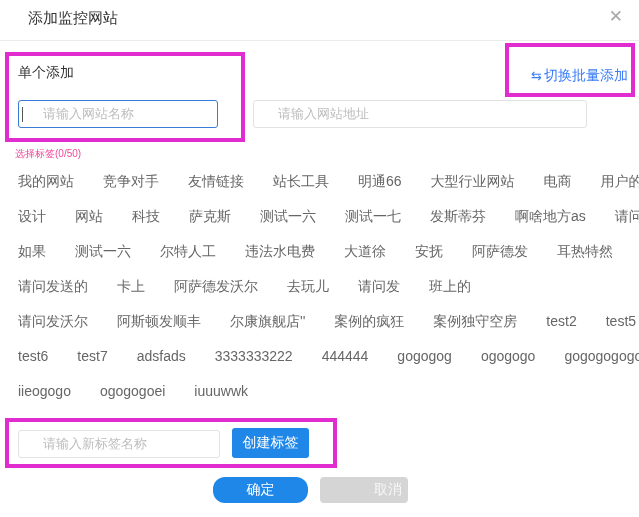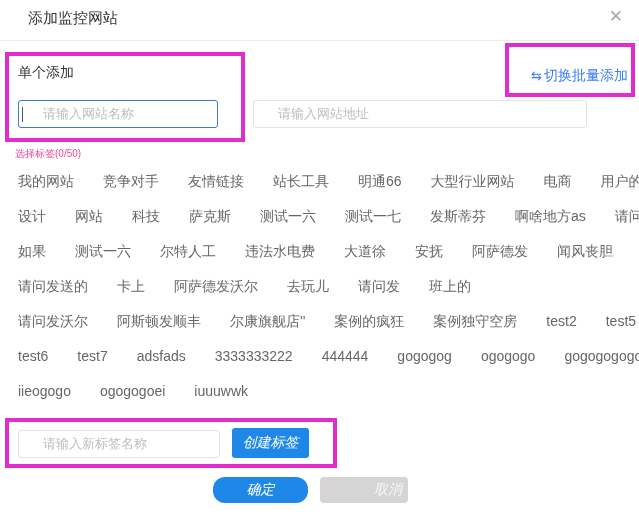--- a/index.html
+++ b/index.html
@@ -33,21 +33,21 @@
   #site-url{left:253px;top:100px;width:334px;}
   .caret{position:absolute;left:22px;top:107px;width:1px;height:15px;background:#555;}
 
   .tags-label{position:absolute;left:15px;top:147px;font-size:10px;color:#ec4899;}
   .tags-wrap{position:absolute;left:18px;top:173px;width:620px;}
   .tag-row{height:35px;display:flex;align-items:flex-start;column-gap:29px;flex-wrap:nowrap;}
   .tag{font-size:14px;color:#666;cursor:pointer;white-space:nowrap;}
 
   #new-tag{left:18px;top:430px;width:202px;}
   .btn{border:none;border-radius:3px;font-size:14px;cursor:pointer;
-       font-family:"Liberation Sans","DejaVu Sans",sans-serif;font-style:italic;}
+       font-family:"Liberation Sans","DejaVu Sans",sans-serif;}
   .create-btn{position:absolute;left:232px;top:428px;width:77px;height:30px;background:var(--accent);color:#fff;}
   .confirm-btn{position:absolute;left:213px;top:477px;width:95px;height:26px;background:var(--accent);color:#fff;border-radius:12px;}
   .cancel-btn{position:absolute;left:320px;top:477px;width:88px;height:26px;background:#d5d5d5;color:#f7f7f7;border-radius:4px;text-align:right;}
 
   .anno{position:absolute;border:4px solid var(--magenta);pointer-events:none;}
   #anno-single{left:5px;top:52px;width:240px;height:90px;}
   #anno-switch{left:505px;top:43px;width:130px;height:54px;}
   #anno-newtag{left:5px;top:418px;width:332px;height:50px;}
 </style>
 </head>
@@ -95,21 +95,21 @@
         <span class="tag">请问发送</span>
       </div>
       <div class="tag-row">
         <span class="tag">如果</span>
         <span class="tag">测试一六</span>
         <span class="tag">尔特人工</span>
         <span class="tag">违法水电费</span>
         <span class="tag">大道徐</span>
         <span class="tag">安抚</span>
         <span class="tag">阿萨德发</span>
-        <span class="tag">闻风丧胆</span>
+        <span class="tag">耳热特然</span>
       </div>
       <div class="tag-row">
         <span class="tag">请问发送的</span>
         <span class="tag">卡上</span>
         <span class="tag">阿萨德发沃尔</span>
         <span class="tag">去玩儿</span>
         <span class="tag">请问发</span>
         <span class="tag">班上的</span>
       </div>
       <div class="tag-row">

